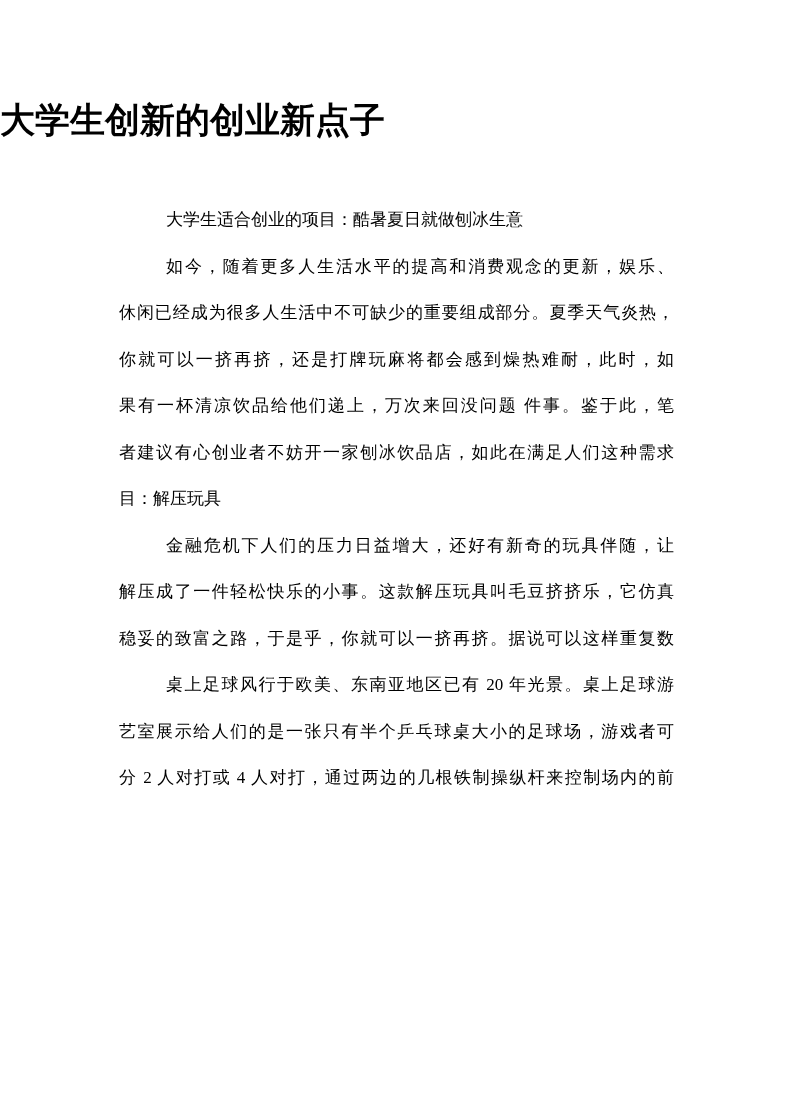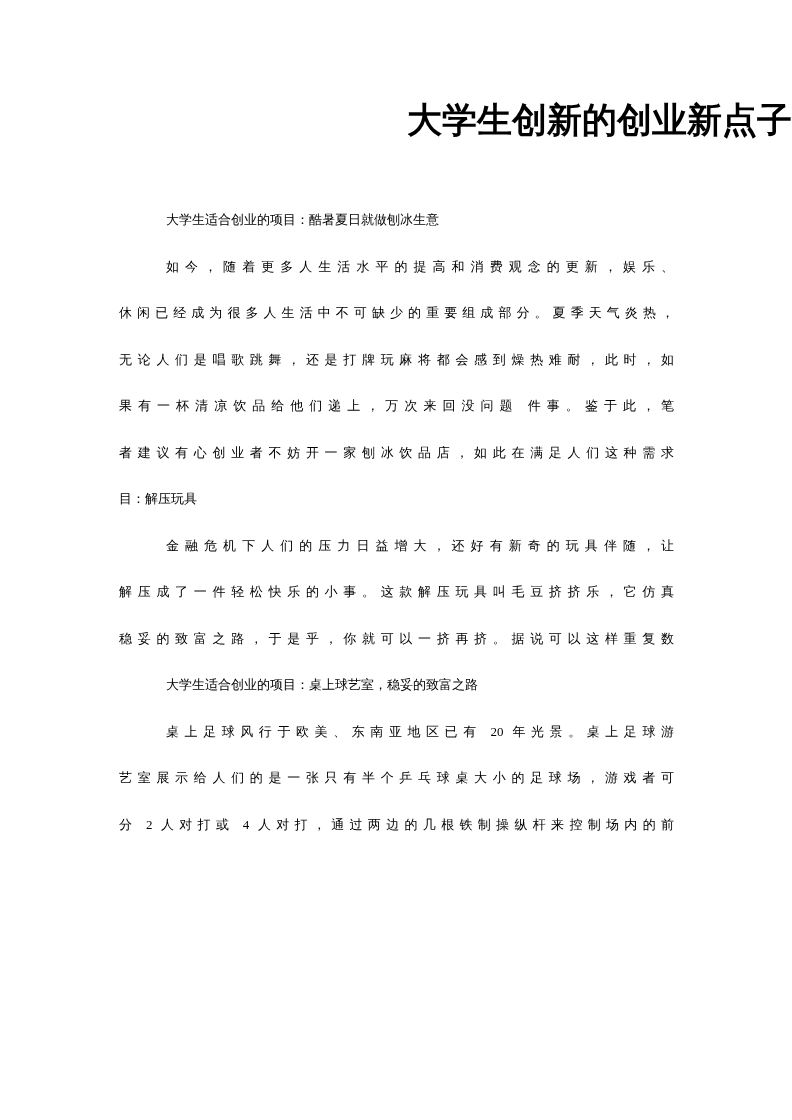--- a/index.html
+++ b/index.html
@@ -15,34 +15,34 @@
     color: #000000;
     overflow: hidden;
     font-family: "Liberation Serif", "DejaVu Serif", serif;
   }
   .doc-title {
     position: absolute;
     top: 97px;
     left: 0;
     width: 100%;
     margin: 0;
-    text-align: right;
+    text-align: left;
     font-family: "Liberation Sans", "DejaVu Sans", sans-serif;
     font-weight: 700;
     font-size: 35px;
     line-height: 46px;
     color: #000000;
     letter-spacing: 0;
   }
   .doc-body {
     position: absolute;
     top: 197px;
     left: 119px;
     width: 555px;
-    font-size: 13px;
+    font-size: 17px;
     line-height: 46.5px;
     color: #000000;
   }
   .line {
     text-align: left;
   }
   .line.justify {
     text-align: justify;
     text-align-last: justify;
     -moz-text-align-last: justify;
@@ -53,25 +53,24 @@
 </style>
 </head>
 <body>
 
 <div class="page">
   <h1 class="doc-title">大学生创新的创业新点子</h1>
   <div class="doc-body">
       <div class="line indent">大学生适合创业的项目：酷暑夏日就做刨冰生意</div>
       <div class="line indent justify">如今，随着更多人生活水平的提高和消费观念的更新，娱乐、</div>
       <div class="line justify">休闲已经成为很多人生活中不可缺少的重要组成部分。夏季天气炎热，</div>
-      <div class="line justify">无论人们是唱歌跳舞，还是打牌玩麻将都会感到燥热难耐，此时，如</div>
+      <div class="line justify">你就可以一挤再挤，还是打牌玩麻将都会感到燥热难耐，此时，如</div>
       <div class="line justify">果有一杯清凉饮品给他们递上，万次来回没问题 件事。鉴于此，笔</div>
       <div class="line justify">者建议有心创业者不妨开一家刨冰饮品店，如此在满足人们这种需求</div>
       <div class="line">目：解压玩具</div>
       <div class="line indent justify">金融危机下人们的压力日益增大，还好有新奇的玩具伴随，让</div>
       <div class="line justify">解压成了一件轻松快乐的小事。这款解压玩具叫毛豆挤挤乐，它仿真</div>
       <div class="line justify">稳妥的致富之路，于是乎，你就可以一挤再挤。据说可以这样重复数</div>
-      <div class="line indent">大学生适合创业的项目：桌上球艺室，稳妥的致富之路</div>
       <div class="line indent justify">桌上足球风行于欧美、东南亚地区已有 20 年光景。桌上足球游</div>
       <div class="line justify">艺室展示给人们的是一张只有半个乒乓球桌大小的足球场，游戏者可</div>
       <div class="line justify">分 2 人对打或 4 人对打，通过两边的几根铁制操纵杆来控制场内的前</div>
     </div>
 </div>
 
 </body></html>

